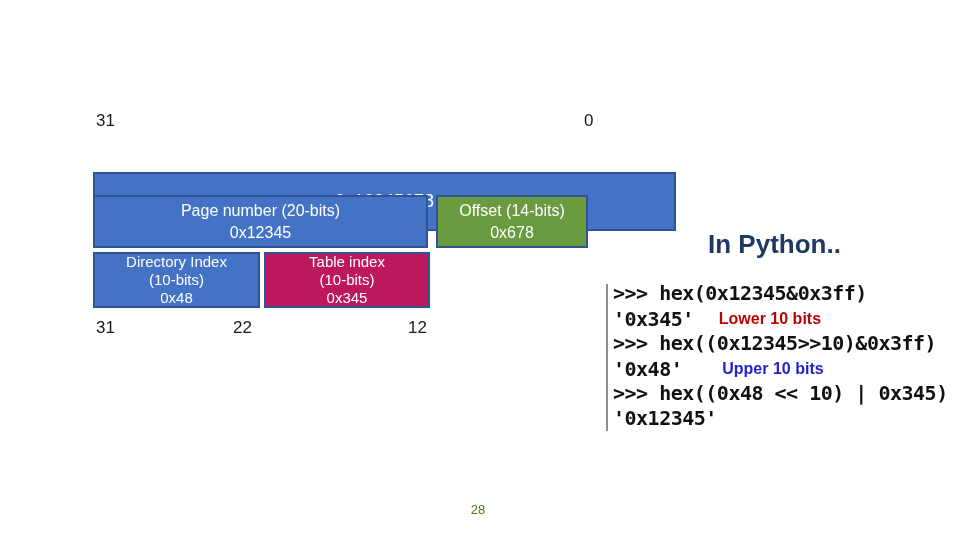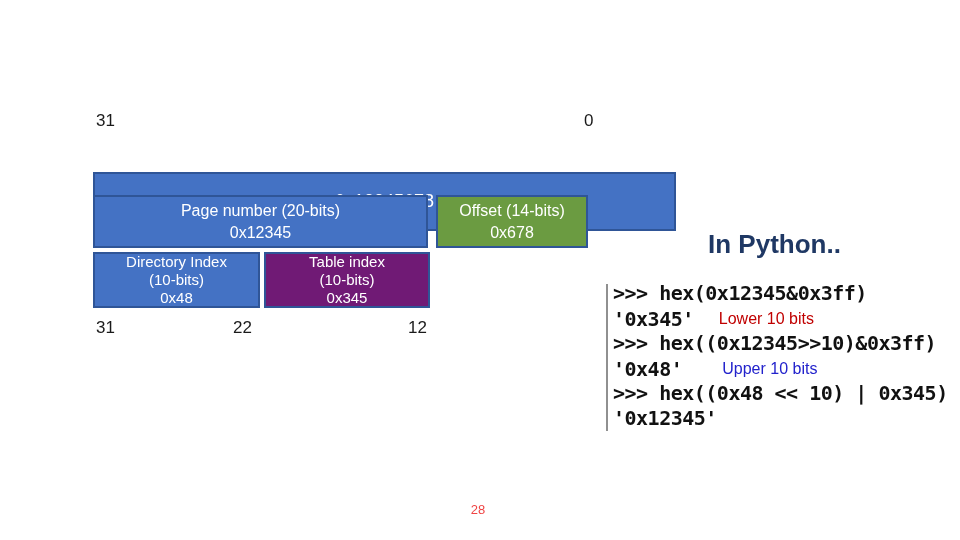--- a/index.html
+++ b/index.html
@@ -12,21 +12,21 @@
   .title .t-big{font-size:53px;line-height:53px;}
   .title .t-small{font-size:44px;}
   
   .box{
     position:absolute;box-sizing:border-box;border:2px solid #2F5597;
     color:#ffffff;text-align:center;display:flex;flex-direction:column;
     justify-content:center;align-items:center;
   }
   .fill-blue{background:#4472C4;}
   .fill-green{background:#6B9B41;}
-  .fill-gold{background:#701a75;}
+  .fill-gold{background:#be185d;}
   .row1{left:93px;top:132px;width:583px;height:59px;font-size:18px;margin-top:40px;}
   .row2a{left:93px;top:195px;width:335px;height:53px;font-size:16px;line-height:22px;}
   .row2b{left:436px;top:195px;width:152px;height:53px;font-size:16px;line-height:22px;}
   .row3a{left:93px;top:252px;width:167px;height:56px;font-size:15px;line-height:18px;}
   .row3b{left:264px;top:252px;width:166px;height:56px;font-size:15px;line-height:18px;}
   .bitlab{position:absolute;font-size:17px;color:#1a1a1a;}
   .bl-top-31{left:96px;top:111px;}
   .bl-top-0{left:584px;top:111px;}
   .bl-31{left:96px;top:318px;}
   .bl-22{left:233px;top:318px;}
@@ -42,28 +42,28 @@
   }
   .code-line{
     position:relative;margin-left:7px;height:25px;line-height:25px;
     white-space:nowrap;
   }
   .code-text{
     font-family:"DejaVu Sans Mono",monospace;font-size:20px;font-weight:bold;
     color:#111111;letter-spacing:-0.5px;
   }
   .annot{
-    font-family:"Liberation Sans",sans-serif;font-size:16px;font-weight:normal;
+    font-family:"Liberation Sans",sans-serif;font-size:16px;font-weight:bold;
     vertical-align:2px;
   }
   .annot-red{color:#C00000;margin-left:25px;}
   .annot-blue{color:#2222CC;margin-left:40px;}
   .page-num{
     position:absolute;left:450px;top:502px;width:56px;text-align:center;
-    font-size:13px;color:#ef4444;
+    font-size:13px;color:#4d7c0f;
   }
 </style>
 </head>
 <body>
 
 <div class="slide">
 
 
   <span class="bitlab bl-top-31">31</span>
   <span class="bitlab bl-top-0">0</span>

